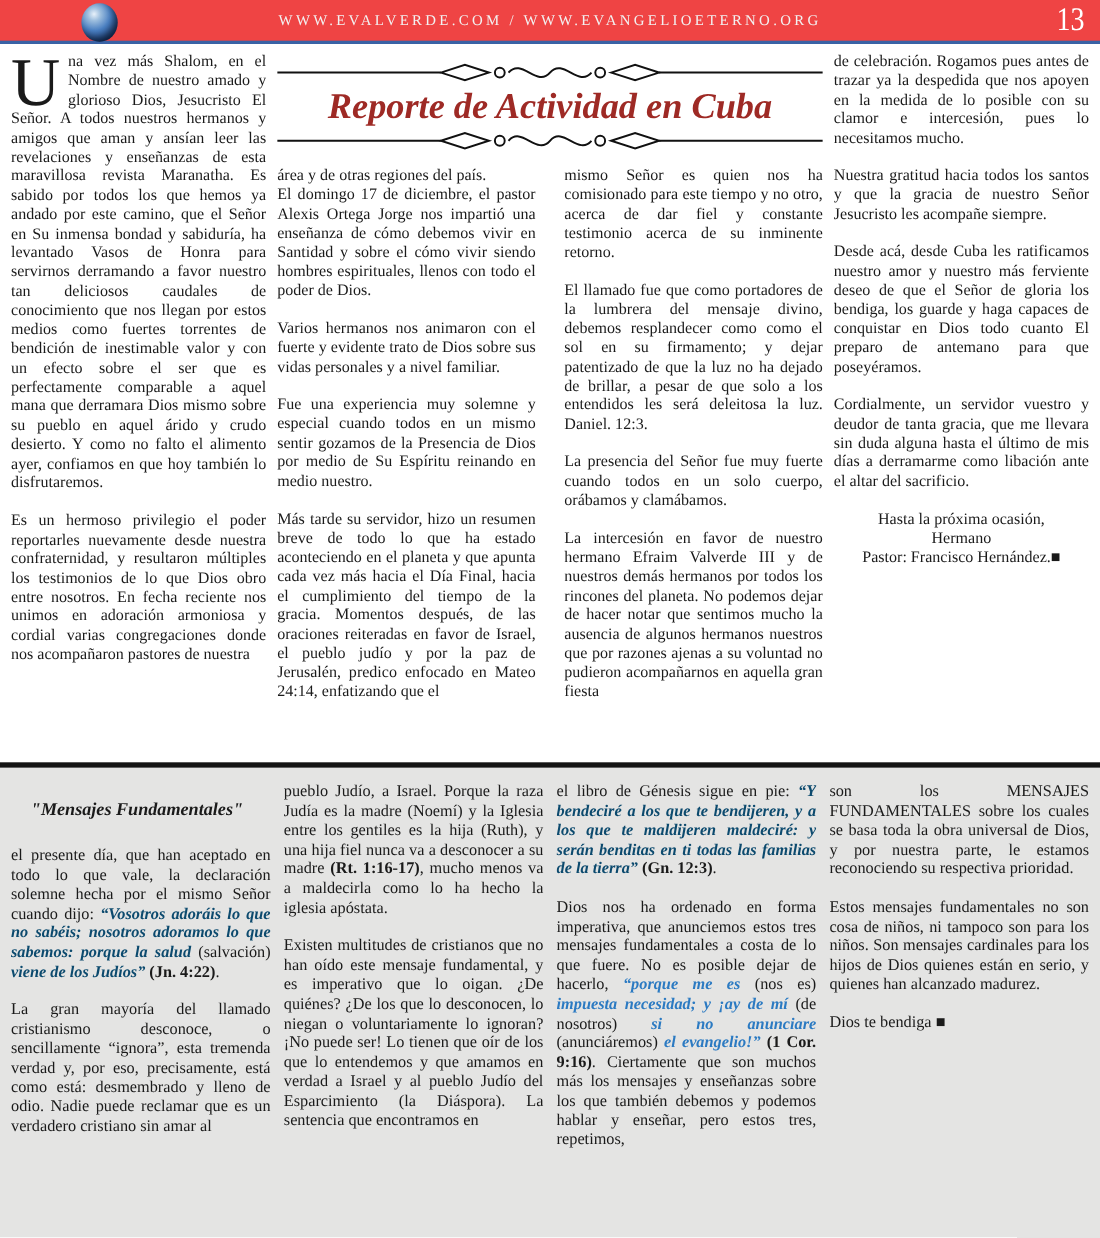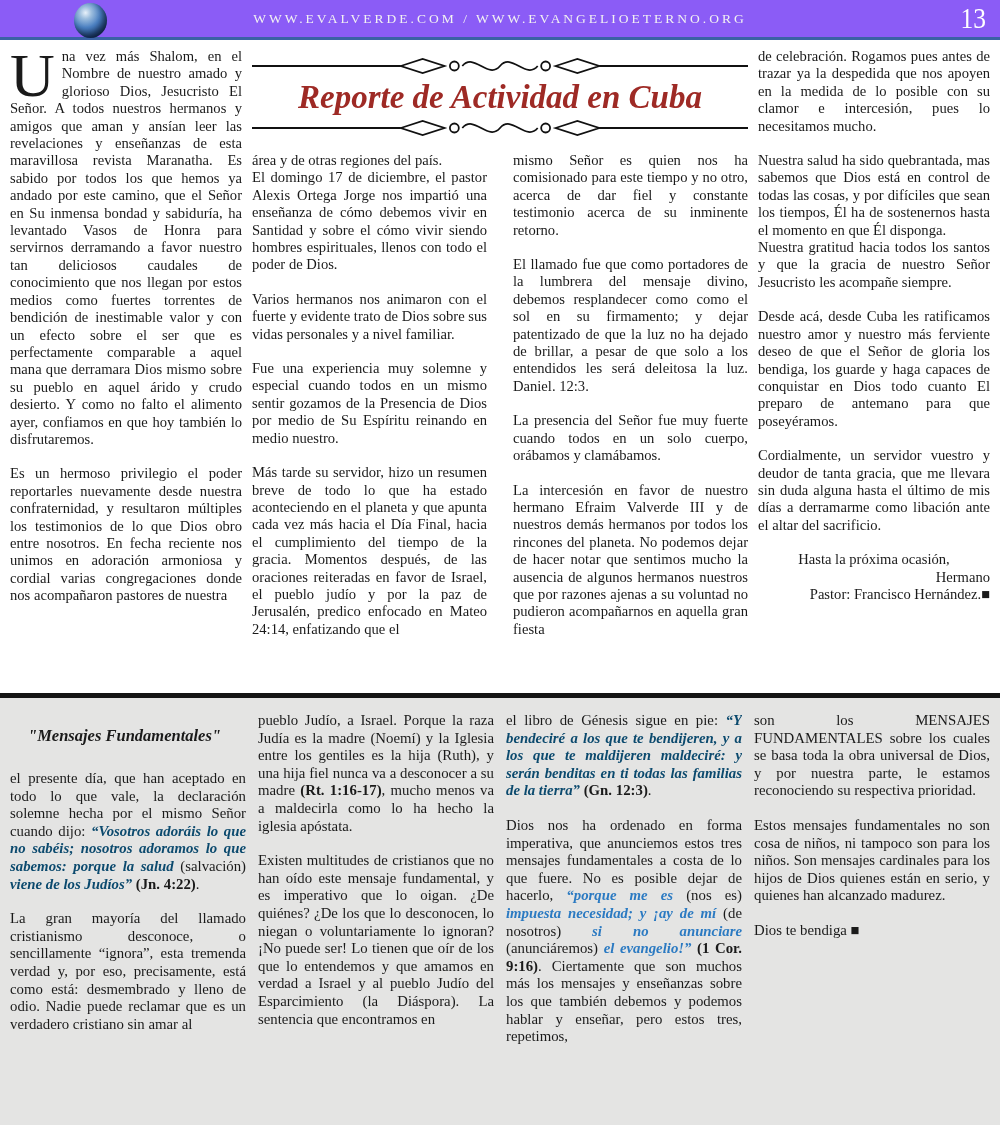--- a/index.html
+++ b/index.html
@@ -1,39 +1,39 @@
 <!DOCTYPE html>
 <html lang="es"><head>
 <meta charset="utf-8">
 <style>
   * { margin:0; padding:0; box-sizing:border-box; }
   html,body { width:1000px; height:1125px; background:#ffffff; overflow:hidden;
     font-family:"Liberation Serif", serif; color:#1a1a1a; }
 
   
-  .page-header { position:relative; height:40px; background:#8b5cf6;
+  .page-header { position:relative; height:40px; background:#ef4444;
     border-bottom:3px solid #3a62a5; display:flex; align-items:center; }
   .globe { position:absolute; left:74px; top:3px; width:33px; height:35px; border-radius:50%;
     background:radial-gradient(circle at 35% 28%, #e8f1fa 0%, #9dbede 18%, #4a7fc1 45%, #1a3c74 78%, #0d2448 100%);
     box-shadow:inset -3px -4px 6px rgba(0,0,0,.45); }
   .site-text { position:absolute; left:0; right:0; text-align:center; color:#f2f2f2;
     font-size:13.5px; letter-spacing:3px; font-family:"Liberation Serif", serif; }
   .page-num { position:absolute; right:14px; top:1px; color:#ffffff; font-size:30px;
     font-family:"Liberation Serif", serif; transform:scaleX(.85); transform-origin:right; }
 
   
   .top-section { height:653px; overflow:hidden; display:flex; gap:10px; padding:8px 10px 0 10px; }
   .col { font-size:14.6px; line-height:17.4px; text-align:justify; overflow:hidden; }
   .col-narrow { width:232px; }
   .col-center { width:496px; }
   .center-cols { display:flex; gap:26px; }
   .center-cols .inner-col { width:241px; font-size:14.6px; line-height:17.4px; text-align:justify; overflow:hidden; }
   .col p, .inner-col p { margin:0 0 17px 0; }
   p.tight { margin-bottom:0; }
-  p.sig { text-align:right; margin:0; }
+  p.sig { text-align:center; margin:0; }
   p.sig-first { text-align:center; margin:17px 0 0 0; }
 
   .dropcap { float:left; font-size:62px; line-height:48px; padding:3px 7px 0 0; color:#1a1a1a; }
 
   .title-block { padding-top:6px; margin-bottom:12px; }
   .ornament { display:block; width:100%; height:24px; }
   .article-title { text-align:center; color:#9e2a25; font-weight:bold; font-style:italic;
     font-size:33px; line-height:34px; margin:2px 0; }
 
   
@@ -106,21 +106,20 @@
         <p>mismo Señor es quien nos ha comisionado para este tiempo y no otro, acerca de dar fiel y constante testimonio acerca de su inminente retorno.</p>
         <p>El llamado fue que como portadores de la lumbrera del mensaje divino, debemos resplandecer como como el sol en su firmamento; y dejar patentizado de que la luz no ha dejado de brillar, a pesar de que solo a los entendidos les será deleitosa la luz. Daniel. 12:3.</p>
         <p>La presencia del Señor fue muy fuerte cuando todos en un solo cuerpo, orábamos y clamábamos.</p>
         <p>La intercesión en favor de nuestro hermano Efraim Valverde III y de nuestros demás hermanos por todos los rincones del planeta. No podemos dejar de hacer notar que sentimos mucho la ausencia de algunos hermanos nuestros que por razones ajenas a su voluntad no pudieron acompañarnos en aquella gran fiesta</p>
       </div>
     </div>
   </div>
 
   <div class="col col-narrow">
     <p>de celebración. Rogamos pues antes de trazar ya la despedida que nos apoyen en la medida de lo posible con su clamor e intercesión, pues lo necesitamos mucho.</p>
-    <p class="tight">Nuestra salud ha sido quebrantada, mas sabemos que Dios está en control de todas las cosas, y por difíciles que sean los tiempos, Él ha de sostenernos hasta el momento en que Él disponga.</p>
     <p>Nuestra gratitud hacia todos los santos y que la gracia de nuestro Señor Jesucristo les acompañe siempre.</p>
     <p>Desde acá, desde Cuba les ratificamos nuestro amor y nuestro más ferviente deseo de que el Señor de gloria los bendiga, los guarde y haga capaces de conquistar en Dios todo cuanto El preparo de antemano para que poseyéramos.</p>
     <p>Cordialmente, un servidor vuestro y deudor de tanta gracia, que me llevara sin duda alguna hasta el último de mis días a derramarme como libación ante el altar del sacrificio.</p>
     <p class="sig-first">Hasta la próxima ocasión,</p>
     <p class="sig">Hermano</p>
     <p class="sig">Pastor: Francisco Hernández.■</p>
   </div>
 </div>
 
 <div class="section-bar"></div>

